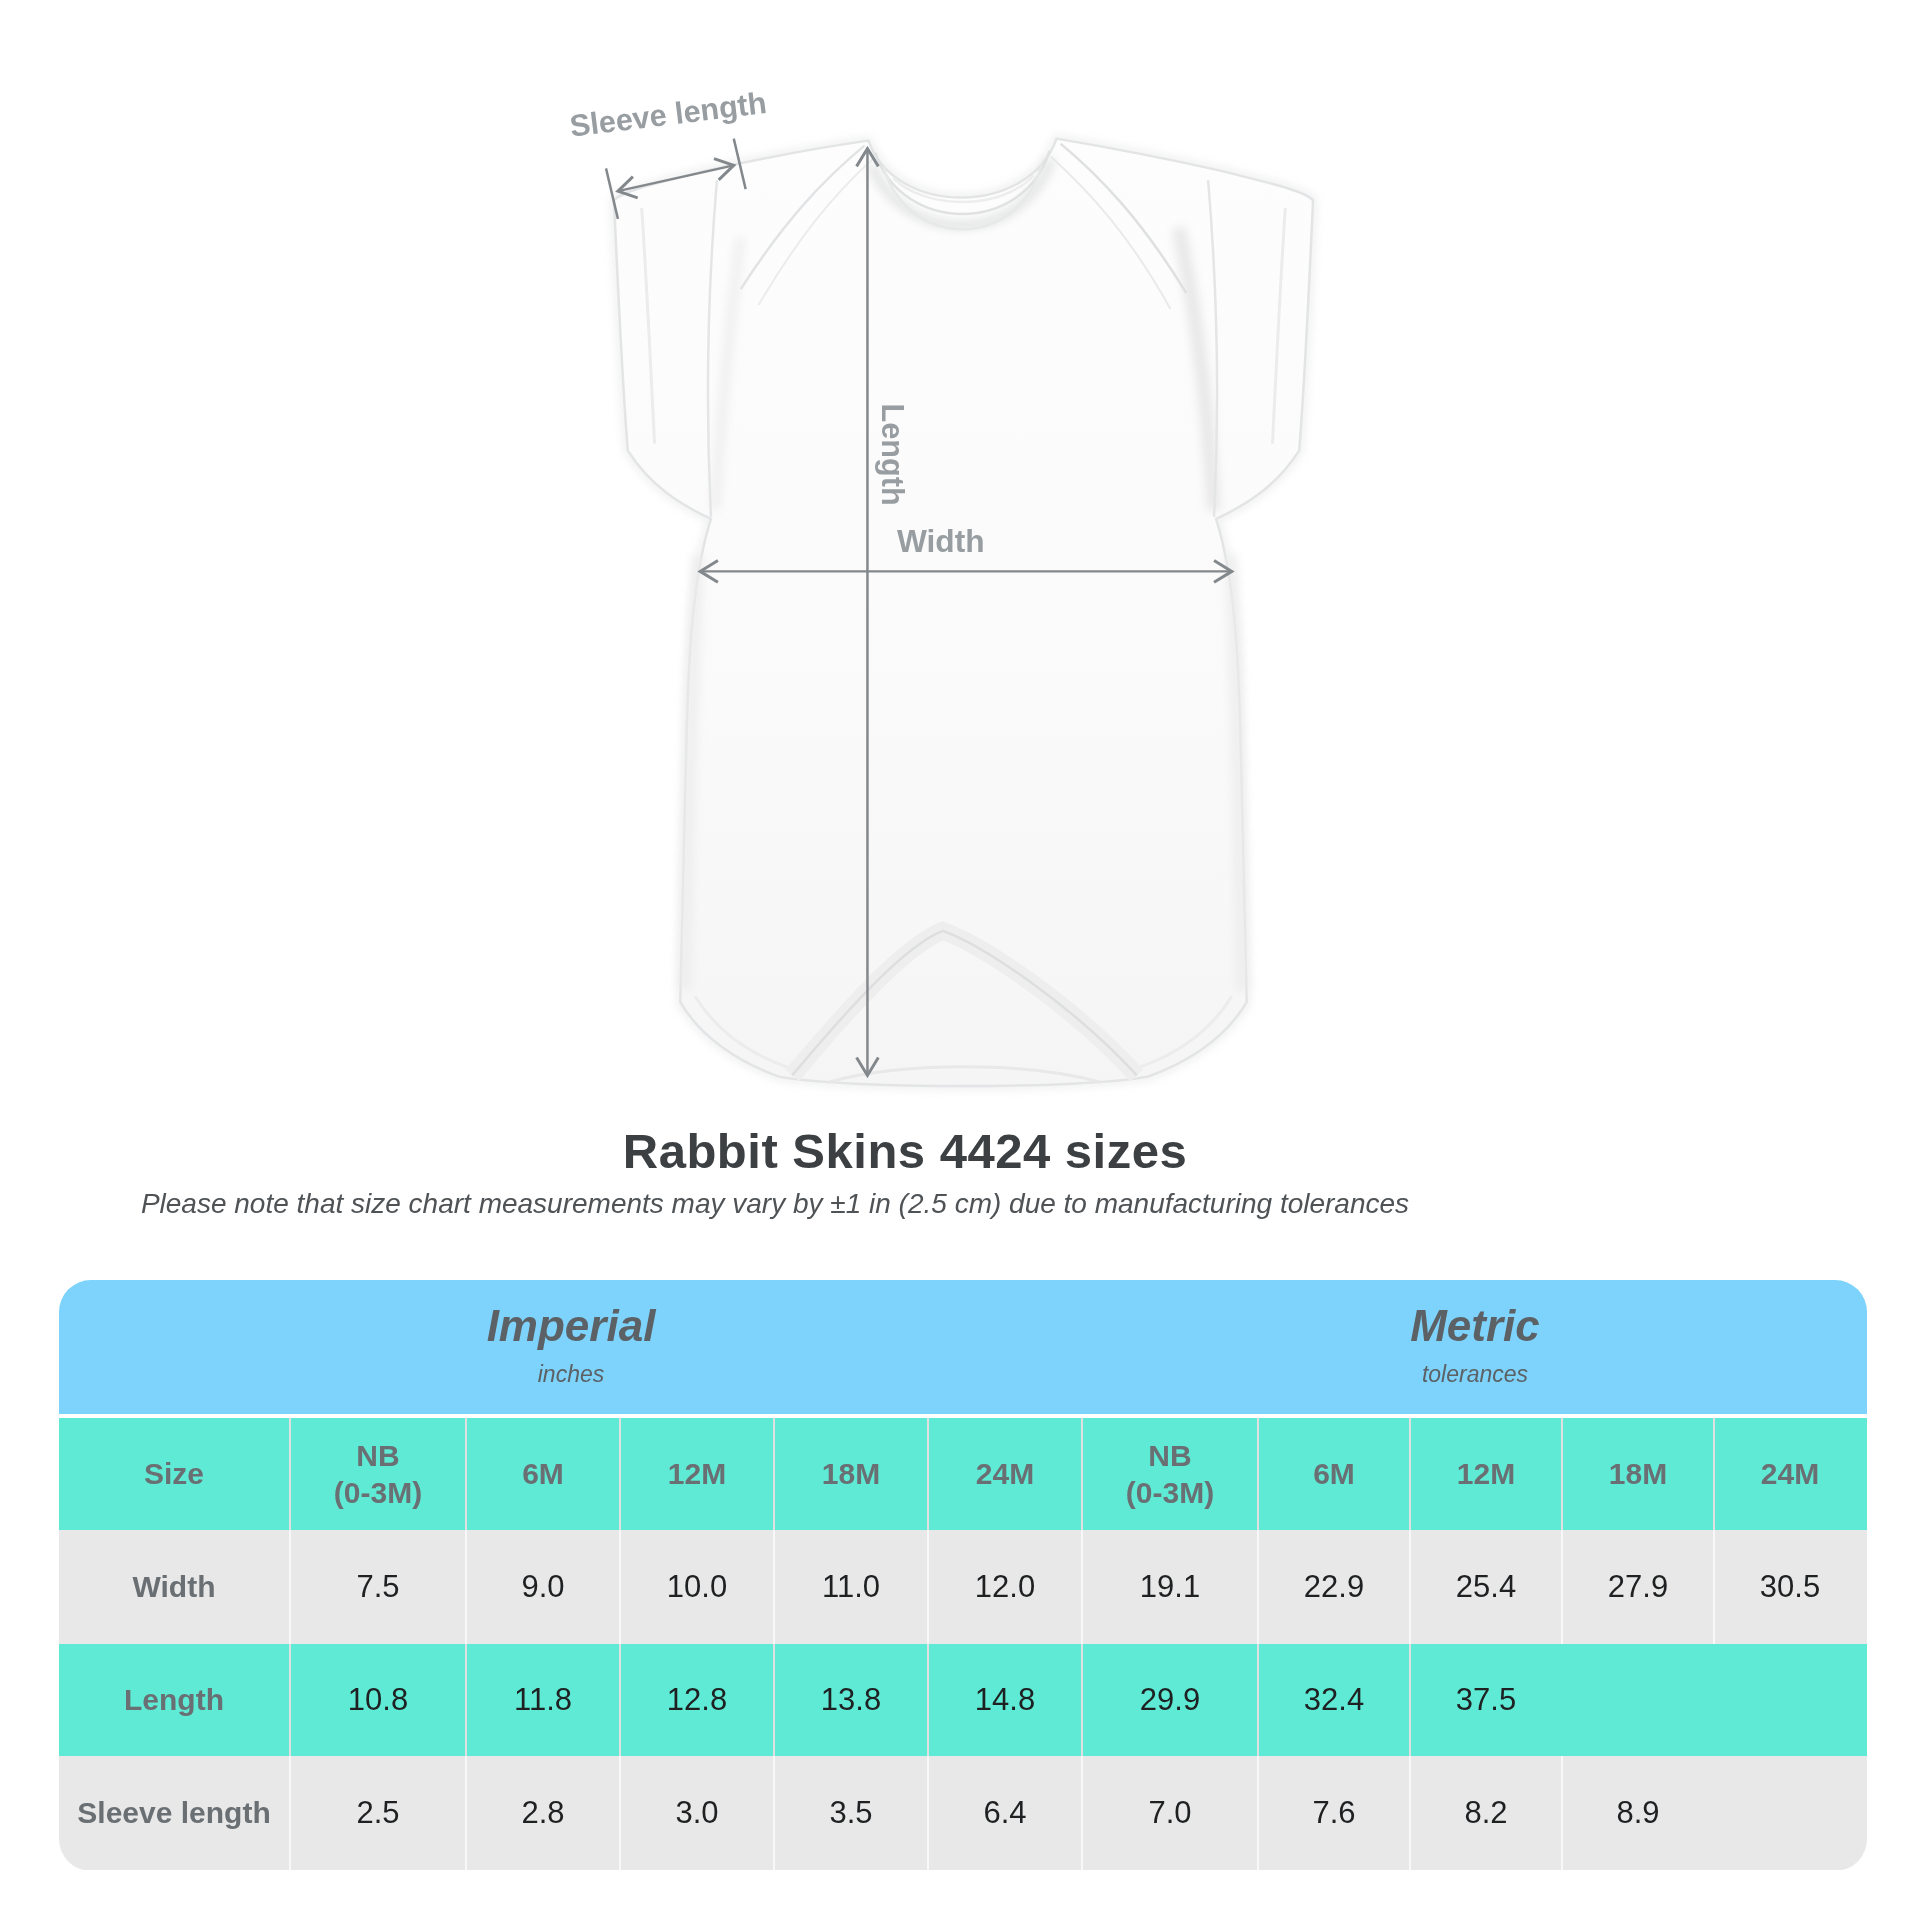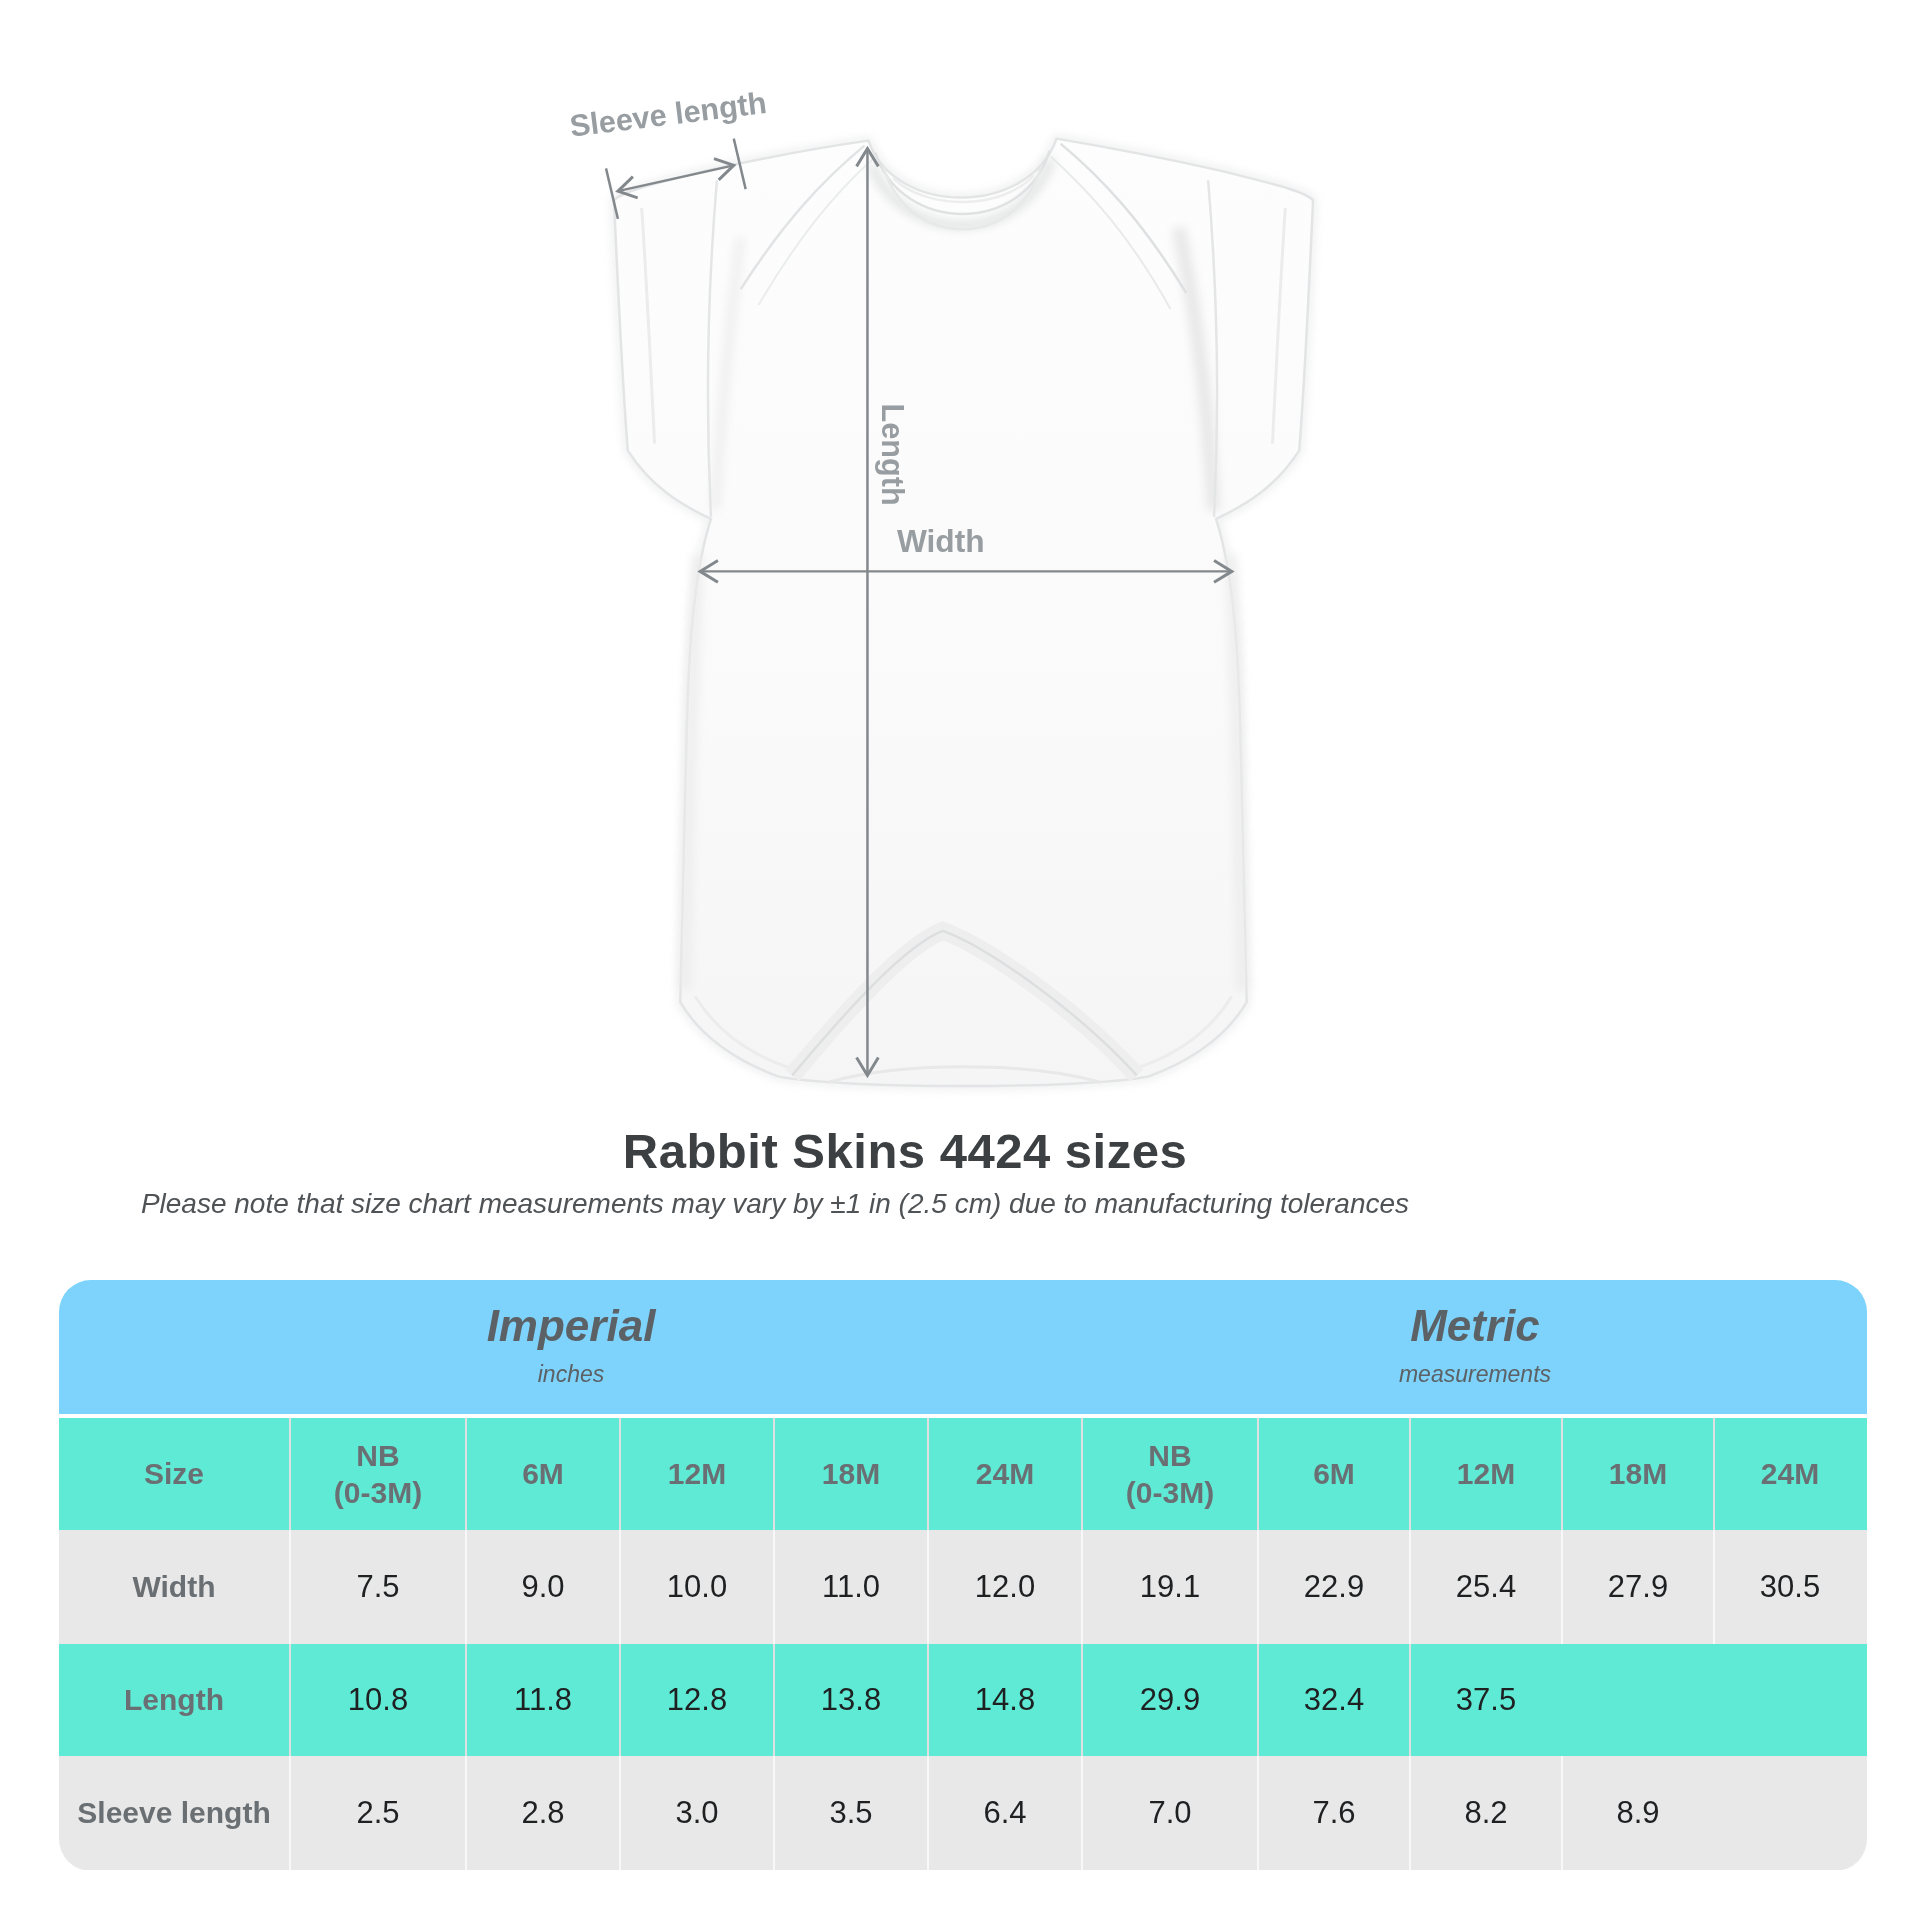--- a/index.html
+++ b/index.html
@@ -129,21 +129,21 @@
 
   <div class="size-table">
 
     <div class="band-row">
       <div class="band-cell">
         <span class="band-label">Imperial</span>
         <span class="band-sub">inches</span>
       </div>
       <div class="band-cell">
         <span class="band-label">Metric</span>
-        <span class="band-sub">measurements</span>
+        <span class="band-sub">tolerances</span>
       </div>
     </div>
 
     <div class="t-row hdr-row row-white">
       <div class="c">
         <span class="hdr-txt">Size</span>
       </div>
       <div class="c">
         <span class="hdr-txt">NB</span>
         <span class="hdr-txt">(0-3M)</span>

